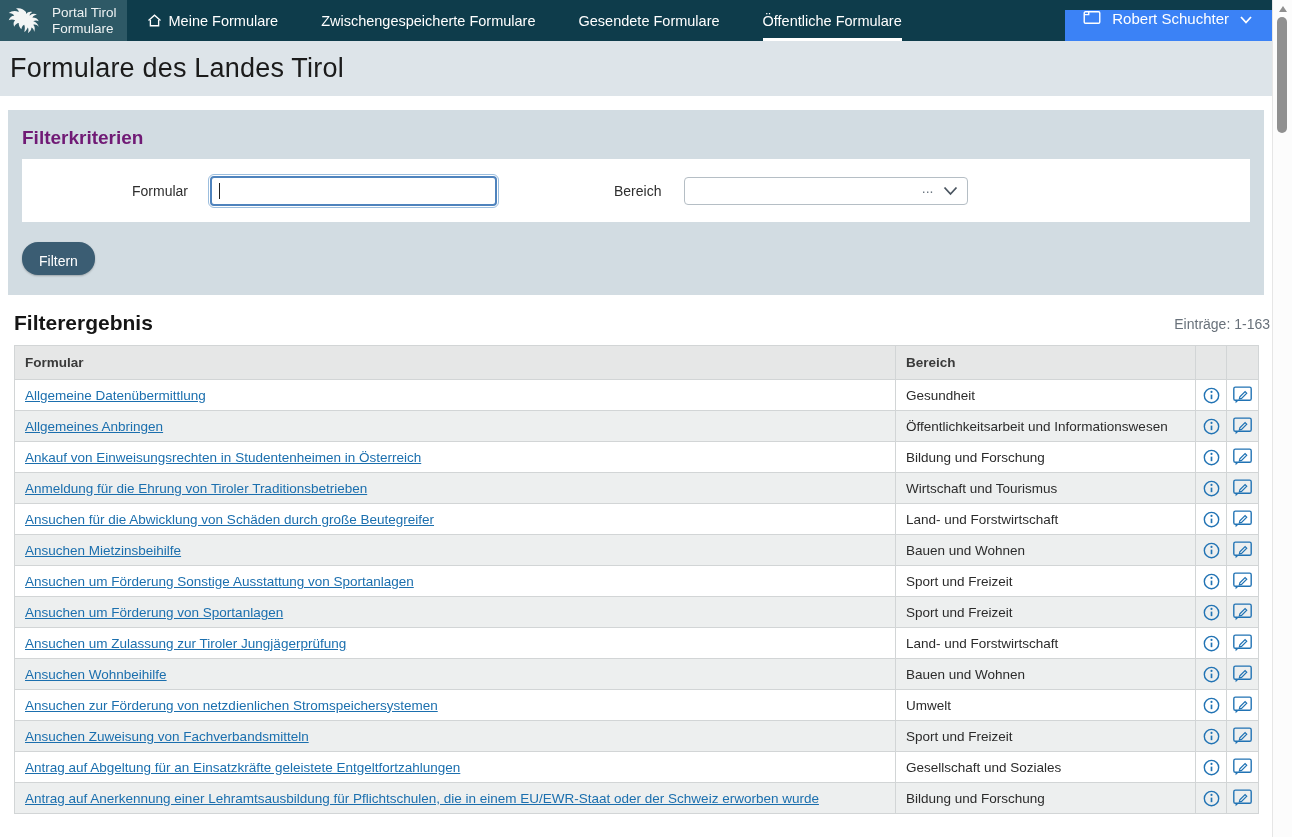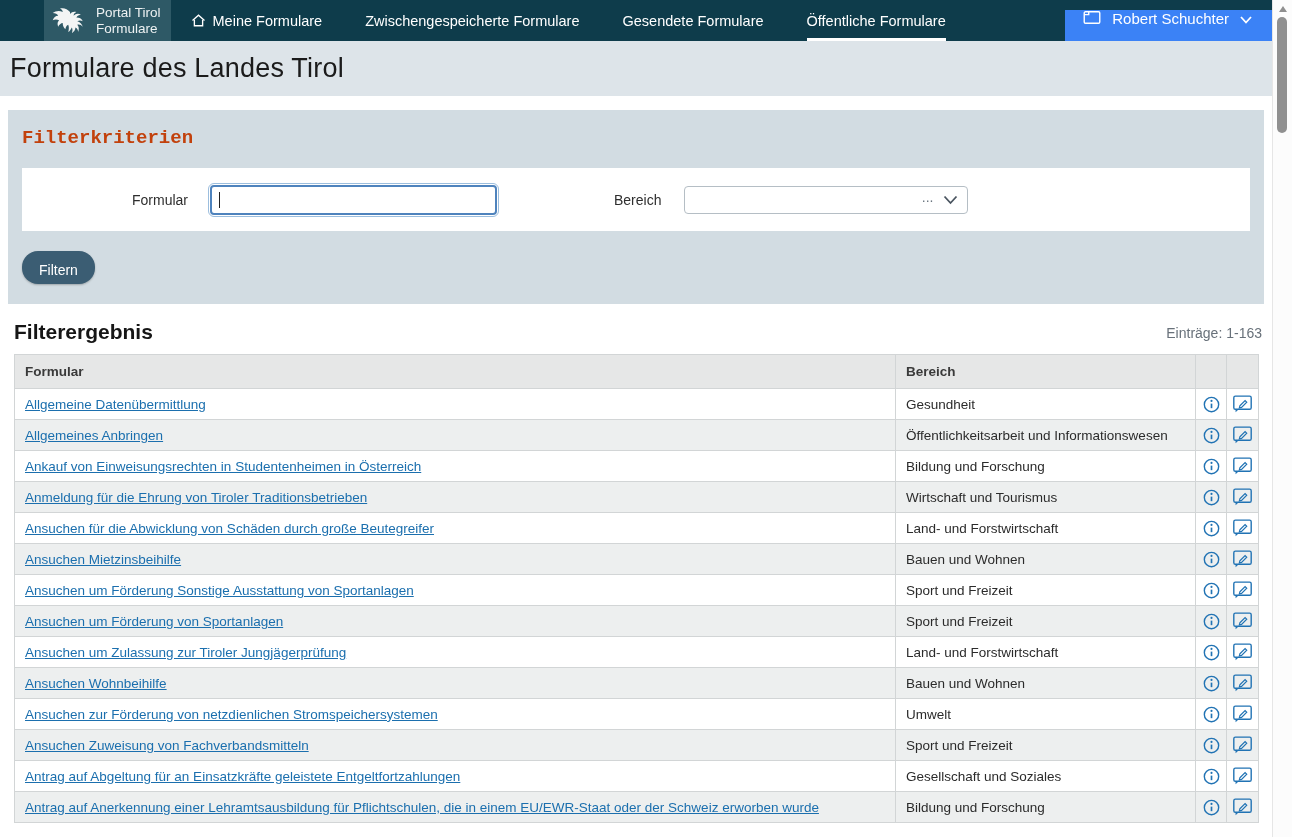--- a/index.html
+++ b/index.html
@@ -2,42 +2,42 @@
 <html lang="de"><head>
 <meta charset="utf-8">
 <style>
   * { margin:0; padding:0; box-sizing:border-box; }
   html,body { width:1292px; height:837px; overflow:hidden; background:#fff;
               font-family:"Liberation Sans", sans-serif; color:#2b2b2b; }
   .stage { position:relative; width:1292px; height:837px; overflow:hidden; }
   .content { position:absolute; left:0; top:0; width:1272px; height:837px; }
 
   
-  .navbar { display:flex; align-items:stretch; height:41px; background:#0e3c4b; color:#fff;padding-left:44px; }
+  .navbar { display:flex; align-items:stretch; height:41px; background:#0e3c4b; color:#fff; }
   .logo { display:flex; align-items:center; gap:6px; background:#2e5966; padding:0 10px 0 6px;
           min-width:120px; cursor:pointer; overflow:visible; }
   .logo-eagle { width:40px; height:40px; margin-top:4px; flex:0 0 auto; }
   .logo-text { display:flex; flex-direction:column; line-height:1.18; font-size:13.5px; color:#eef2f3; }
   .nav-items { display:flex; align-items:stretch; margin-left:20px; gap:43px; }
   .nav-item { display:flex; align-items:center; gap:7px; color:#fff; text-decoration:none;
               font-size:14.5px; font-weight:500; border-bottom:3px solid transparent;
               padding-top:3px; cursor:pointer; white-space:nowrap; }
   .nav-item.active { border-bottom-color:#fff; }
   .nav-item svg { display:block; }
   .spacer { flex:1; }
   .user-box { display:flex; align-items:flex-start; gap:11px; background:#3b82f6; padding:0 20px 0 18px;
               cursor:pointer; font-size:15px; white-space:nowrap;margin-top:10px; }
 
   
   .title-band { height:55px; background:#dde4e9; display:flex; align-items:center; padding-left:10px; }
   .title-band h1 { font-size:27px; font-weight:400; color:#1b1b1b; letter-spacing:.2px; }
 
   
   .filter-panel { margin:14px 8px 0 8px; background:#d2dce2; padding:17px 14px 20px 14px; }
-  .filter-panel h2 { font-size:19px; font-weight:700; color:#c2410c; margin-bottom:19px;font-family:Liberation Mono, monospace; }
+  .filter-panel h2 { font-size:19px; font-weight:700; color:#701a75; margin-bottom:10px; }
   .filter-fields { background:#fff; height:63px; display:flex; align-items:center; }
   .field-group { display:flex; align-items:center; }
   .field-label { font-size:14px; color:#2e2e2e; }
   .fg1 .field-label { width:166px; text-align:right; }
   .fg1 .input-wrap { margin-left:22px; }
   .fg2 { margin-left:117px; }
   .fg2 .select-box { margin-left:23px; }
   .input-wrap { position:relative; }
   .text-input { width:287px; height:30px; border:2px solid #4f83bd; outline:1px solid #9cbede;
                 outline-offset:1px; border-radius:4px; font-family:"Liberation Sans",sans-serif;
@@ -45,21 +45,21 @@
   .caret { position:absolute; left:9px; top:7px; width:1px; height:16px; background:#222; }
   .select-box { width:284px; height:28px; border:1px solid #b5bec5; border-radius:4px; background:#fff;
                 display:flex; align-items:center; justify-content:flex-end; gap:10px;
                 padding-right:9px; cursor:pointer; }
   .select-value { color:#6b7680; font-size:14px; line-height:1; padding-bottom:6px; }
   .filter-btn { margin-top:20px; background:#3b5d73; color:#fff; border:none; border-radius:16px;
                 font-family:"Liberation Sans",sans-serif; font-size:14px; font-weight:500;
                 padding:11px 17px; height:33px; cursor:pointer; box-shadow:0 1px 2px rgba(0,0,0,.25); }
 
   
-  .results { margin:16px 10px 0 14px; }
+  .results { margin:16px 2px 0 14px; }
   .results-head { display:flex; align-items:flex-end; justify-content:space-between; margin-bottom:10px; }
   .results-head h2 { font-size:21px; font-weight:700; color:#161616; }
   .entries { font-size:14px; color:#68717a; padding-bottom:3px; }
 
   table { border-collapse:collapse; width:1244px; table-layout:fixed; }
   th, td { border:1px solid #d2d5d6; font-size:13.5px; vertical-align:middle; }
   th { background:#e6e7e7; text-align:left; font-weight:700; color:#3a3a3a; height:34px; padding:0 10px; }
   td { height:31px; padding:0 10px; background:#fff; }
   tbody tr:nth-child(even) td { background:#edefef; }
   td.icon-cell { padding:0; text-align:center; }

